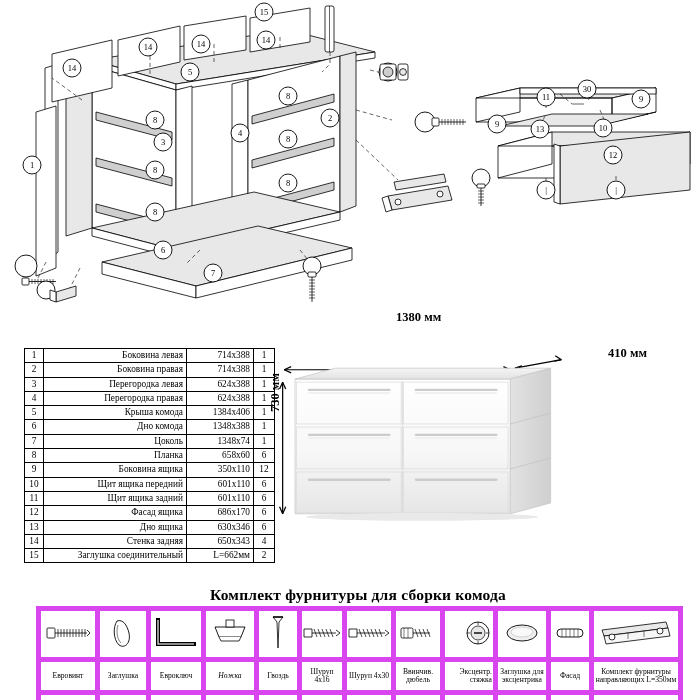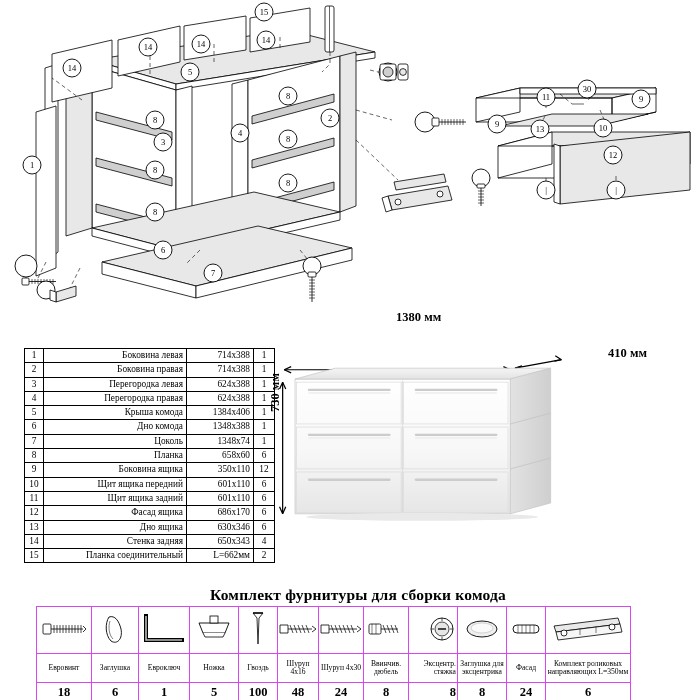--- a/index.html
+++ b/index.html
@@ -50,28 +50,28 @@
   .kit-title{
     position:absolute;left:8px;top:586px;width:700px;text-align:center;
     font-size:15.5px;font-weight:bold;letter-spacing:.2px;
   }
   .kit-table{
     position:absolute;left:36px;top:606px;
     border-collapse:collapse;
     font-size:8.3px;
     font-family:"Liberation Serif", serif;
   }
-  .kit-table td{border:1px solid #d946ef;text-align:center;vertical-align:middle;}
+  .kit-table td{border:5px solid #d946ef;text-align:center;vertical-align:middle;}
   .kit-table tr.icons td{height:46px;padding:0;}
   .kit-table tr.labels td{height:26px;padding:1px 1px;line-height:1.05;font-size:7.6px;}
   .kit-table tr.counts td{height:17px;font-size:12.5px;font-weight:bold;}
   .kit-table td.c0{width:52px;}
   .kit-table td.c1{width:44px;}
   .kit-table td.c2{width:48px;margin-left:47px;}
-  .kit-table td.c3{width:46px;}
+  .kit-table td.c3{width:46px;font-style:italic;}
   .kit-table td.c4{width:36px;}
   .kit-table td.c5{width:36px;}
   .kit-table td.c6{width:36px;}
   .kit-table td.c7{width:42px;margin-left:19px;}
   .kit-table td.c8{width:46px;text-align:right;}
   .kit-table td.c9{width:46px;margin-top:24px;}
   .kit-table td.c10{width:36px;}
   .kit-table td.c11{width:82px;}
 </style>
 </head>
@@ -379,21 +379,21 @@
           <td class="qty">6</td>
         </tr>
         <tr>
           <td class="num">14</td>
           <td class="name">Стенка задняя</td>
           <td class="dim">650x343</td>
           <td class="qty">4</td>
         </tr>
         <tr>
           <td class="num">15</td>
-          <td class="name">Планка соединительный</td>
+          <td class="name">Заглушка соединительный</td>
           <td class="dim">L=662мм</td>
           <td class="qty">2</td>
         </tr>
       </tbody>
   </table>
 
   <div class="product">
     <div class="dim-label" style="left:118px;top:10px;">1380 мм</div>
     <div class="dim-label" style="left:330px;top:6px;margin-top:40px;">410 мм</div>
     <div class="dim-label" style="left:-10px;top:112px;transform:rotate(-90deg);transform-origin:left top;width:80px;">730 мм</div>
@@ -578,21 +578,21 @@
           <td class="c1">Заглушка</td>
           <td class="c2">Евроключ</td>
           <td class="c3">Ножка</td>
           <td class="c4">Гвоздь</td>
           <td class="c5">Шуруп 4х16</td>
           <td class="c6">Шуруп 4х30</td>
           <td class="c7">Ввинчив. дюбель</td>
           <td class="c8">Эксцентр. стяжка</td>
           <td class="c9">Заглушка для эксцентрика</td>
           <td class="c10">Фасад</td>
-          <td class="c11">Комплект роликовых направляющих L=350мм</td>
+          <td class="c11">Комплект фурнитуры направляющих L=350мм</td>
         </tr>
       <tr class="counts" id="kit-counts">
           <td class="c0">18</td>
           <td class="c1">6</td>
           <td class="c2">1</td>
           <td class="c3">5</td>
           <td class="c4">100</td>
           <td class="c5">48</td>
           <td class="c6">24</td>
           <td class="c7">8</td>

